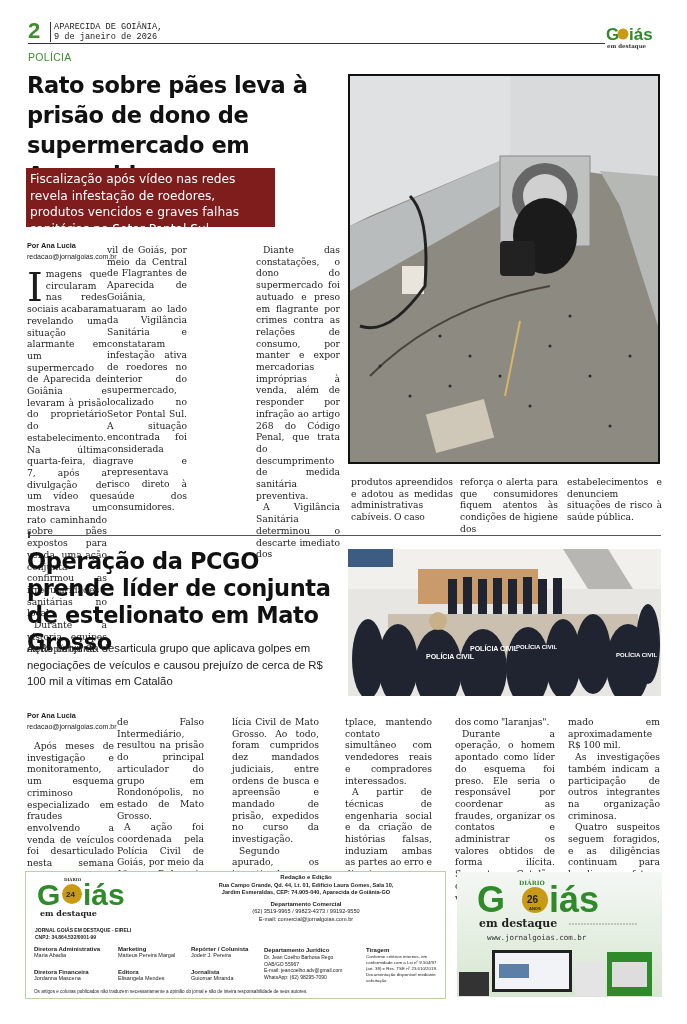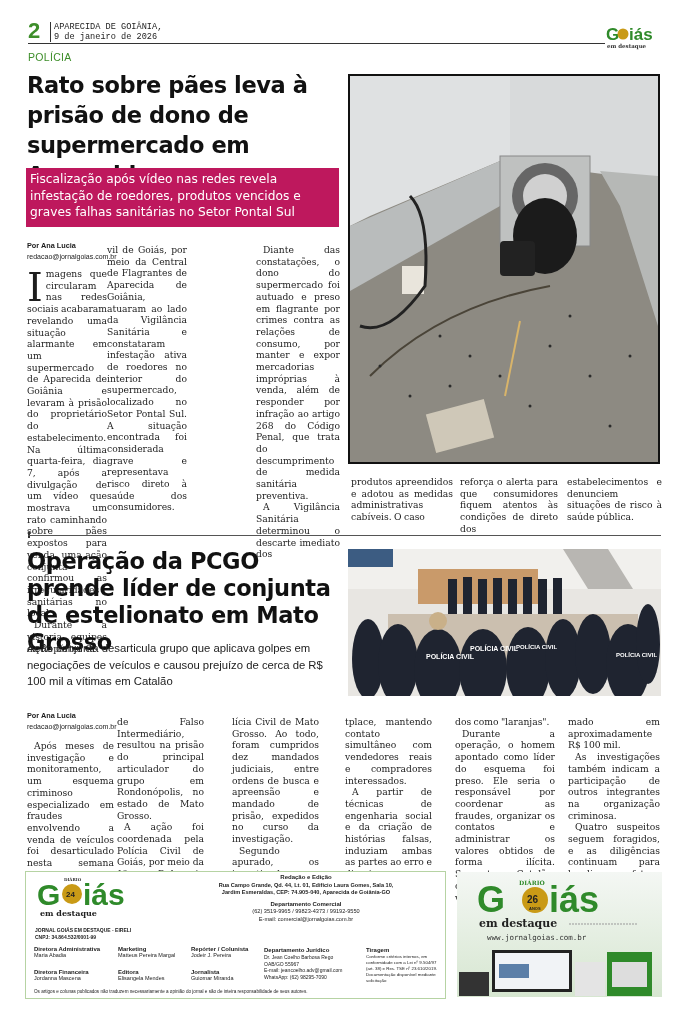--- a/index.html
+++ b/index.html
@@ -10,21 +10,21 @@
   
   .pagenum{left:28px;top:20px;font-family:"Liberation Sans",sans-serif;font-weight:bold;font-size:22px;color:#3e8e2a;line-height:22px}
   .hdrsep{left:50px;top:22px;width:1px;height:20px;background:#333}
   .hdrcity{left:54px;top:22px;font-family:Liberation Mono, monospace;font-size:8.6px;line-height:10px;color:#222}
   .hdrline{left:28px;top:43px;width:577px;height:1px;background:#333}
   .section{left:28px;top:51px;font-family:"Liberation Sans",sans-serif;font-weight:normal;font-size:10.5px;color:#3e8e2a;letter-spacing:0.3px}
   .logo-small{left:604px;top:23px;width:60px;height:28px}
 
   
   .h1{left:27px;top:70px;width:320px;font-family:"DejaVu Sans",sans-serif;font-weight:bold;font-size:22.5px;line-height:30px;color:#111;letter-spacing:-0.4px}
-  .deck1{left:26px;top:168px;width:313px;height:59px;background:#be185d;color:#fff;font-family:"DejaVu Sans",sans-serif;font-size:12.2px;line-height:16.5px;padding:3px 4px}
+  .deck1{left:26px;top:168px;width:249px;height:59px;background:#7f1d1d;color:#fff;font-family:"DejaVu Sans",sans-serif;font-size:12.2px;line-height:16.5px;padding:3px 4px}
   .byline{font-family:"Liberation Sans",sans-serif;font-size:7px;line-height:11px}
   .byline b{font-weight:bold;font-size:7.3px}
   .col{font-size:9.2px;line-height:11.7px;text-align:justify;hyphens:manual;color:#1d1d1d;word-spacing:-0.5px}
   .col p{text-indent:7px}
   .col p.noind{text-indent:0}
   .dropcap{float:left;font-size:40px;line-height:32px;margin:3px 3px -2px 0;font-family:"DejaVu Serif",serif}
 
   .photo1{left:348px;top:74px;width:312px;height:390px;border:2px solid #111;overflow:hidden}
   .divider{left:28px;top:535px;width:633px;height:1px;background:#555}
   .dividertick{left:28px;top:532px;width:2px;height:6px;background:#333}
@@ -107,21 +107,21 @@
         <circle cx="30" cy="290" r="1.5"></circle>
         <circle cx="150" cy="300" r="1.5"></circle>
       <circle cx="220" cy="240" r="1.5"></circle>
         <circle cx="280" cy="280" r="1.5"></circle>
         <circle cx="100" cy="310" r="1.5"></circle>
     </g>
   </svg>
 </div>
 
 <div class="abs col" style="left:351px;top:476px;width:102px">produtos apreendidos e adotou as medidas administrativas cabíveis. O caso</div>
-<div class="abs col" style="left:460px;top:476px;width:98px">reforça o alerta para que consumidores fiquem atentos às condições de direto dos</div>
+<div class="abs col" style="left:460px;top:476px;width:98px">reforça o alerta para que consumidores fiquem atentos às condições de higiene dos</div>
 <div class="abs col" style="left:567px;top:476px;width:95px">estabelecimentos e denunciem situações de risco à saúde pública.</div>
 
 <div class="abs dividertick"></div>
 <div class="abs divider"></div>
 
 <h1 class="abs h2">Operação da PCGO prende líder de conjunta de estelionato em Mato Grosso</h1>
 <div class="abs deck2">Ação conjunta desarticula grupo que aplicava golpes em negociações de veículos e causou prejuízo de cerca de R$ 100 mil a vítimas em Catalão</div>
 
 <div class="abs photo2">
   <svg width="313" height="147" viewBox="0 0 313 147">

